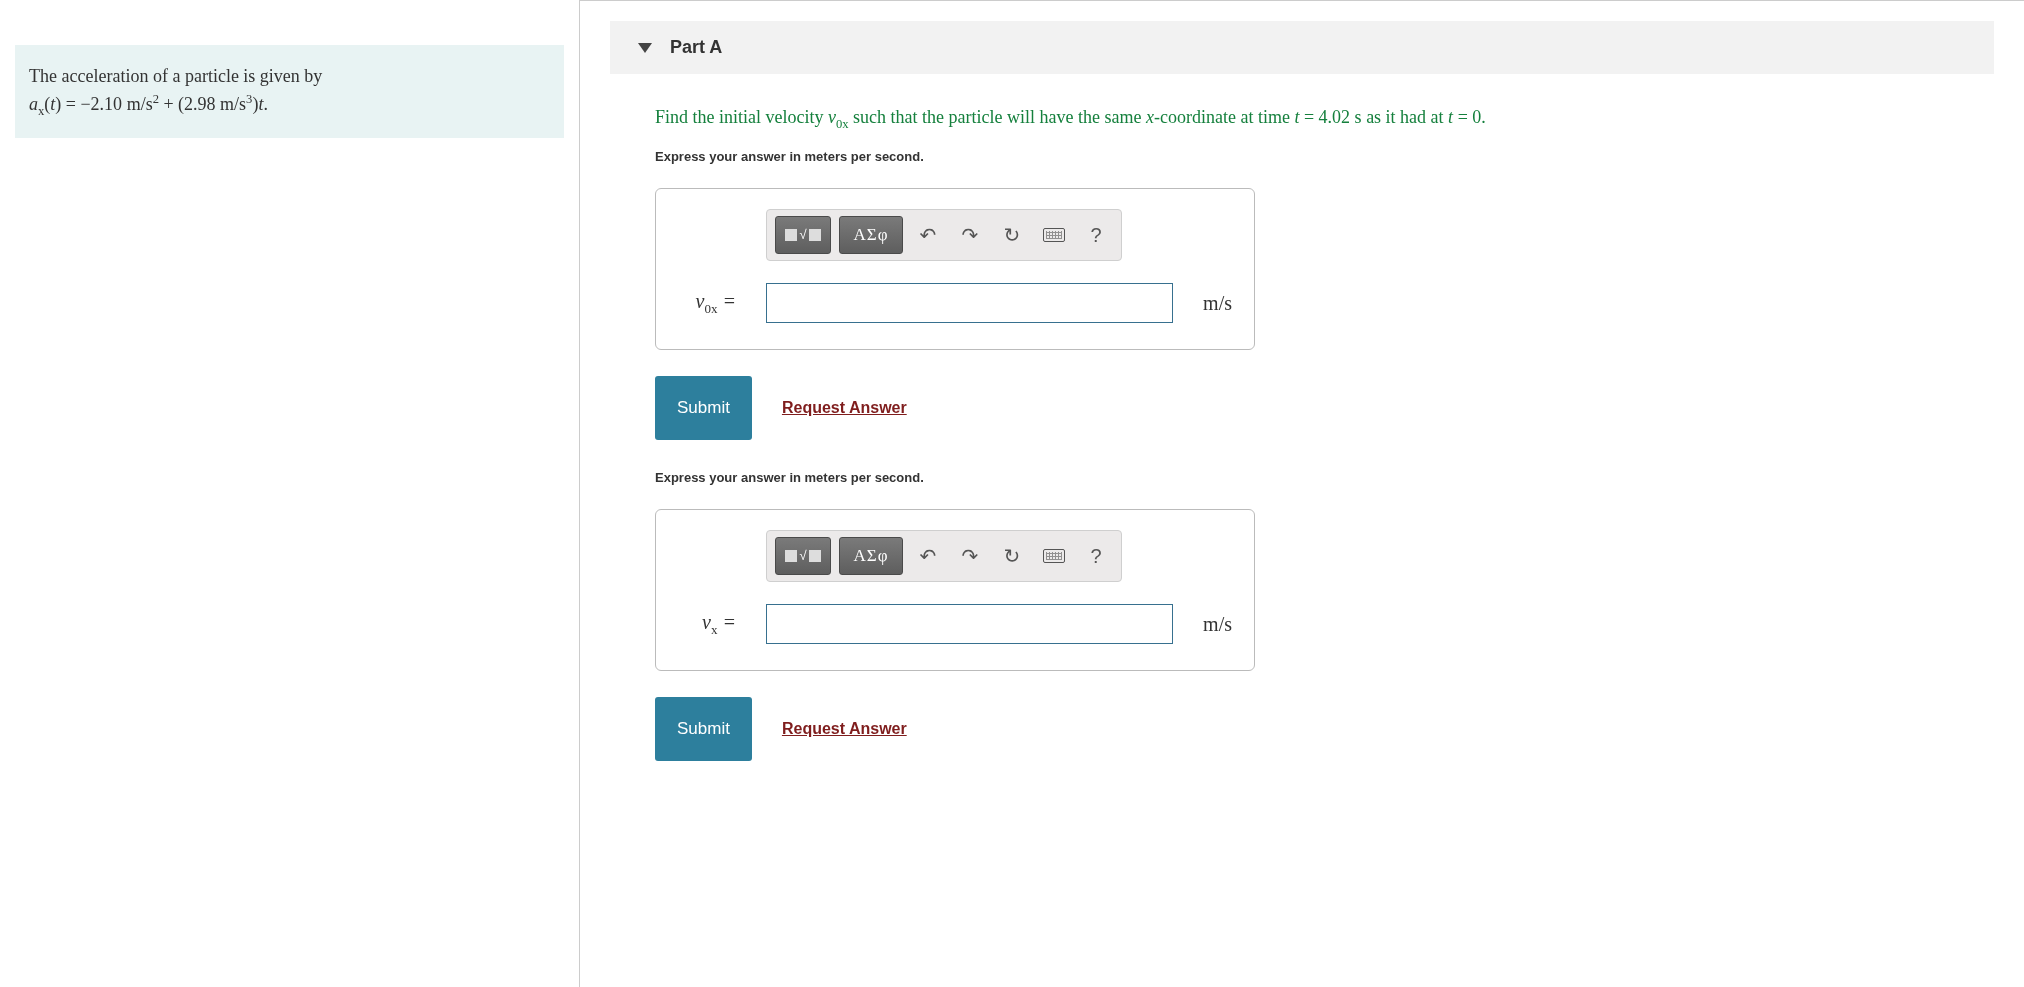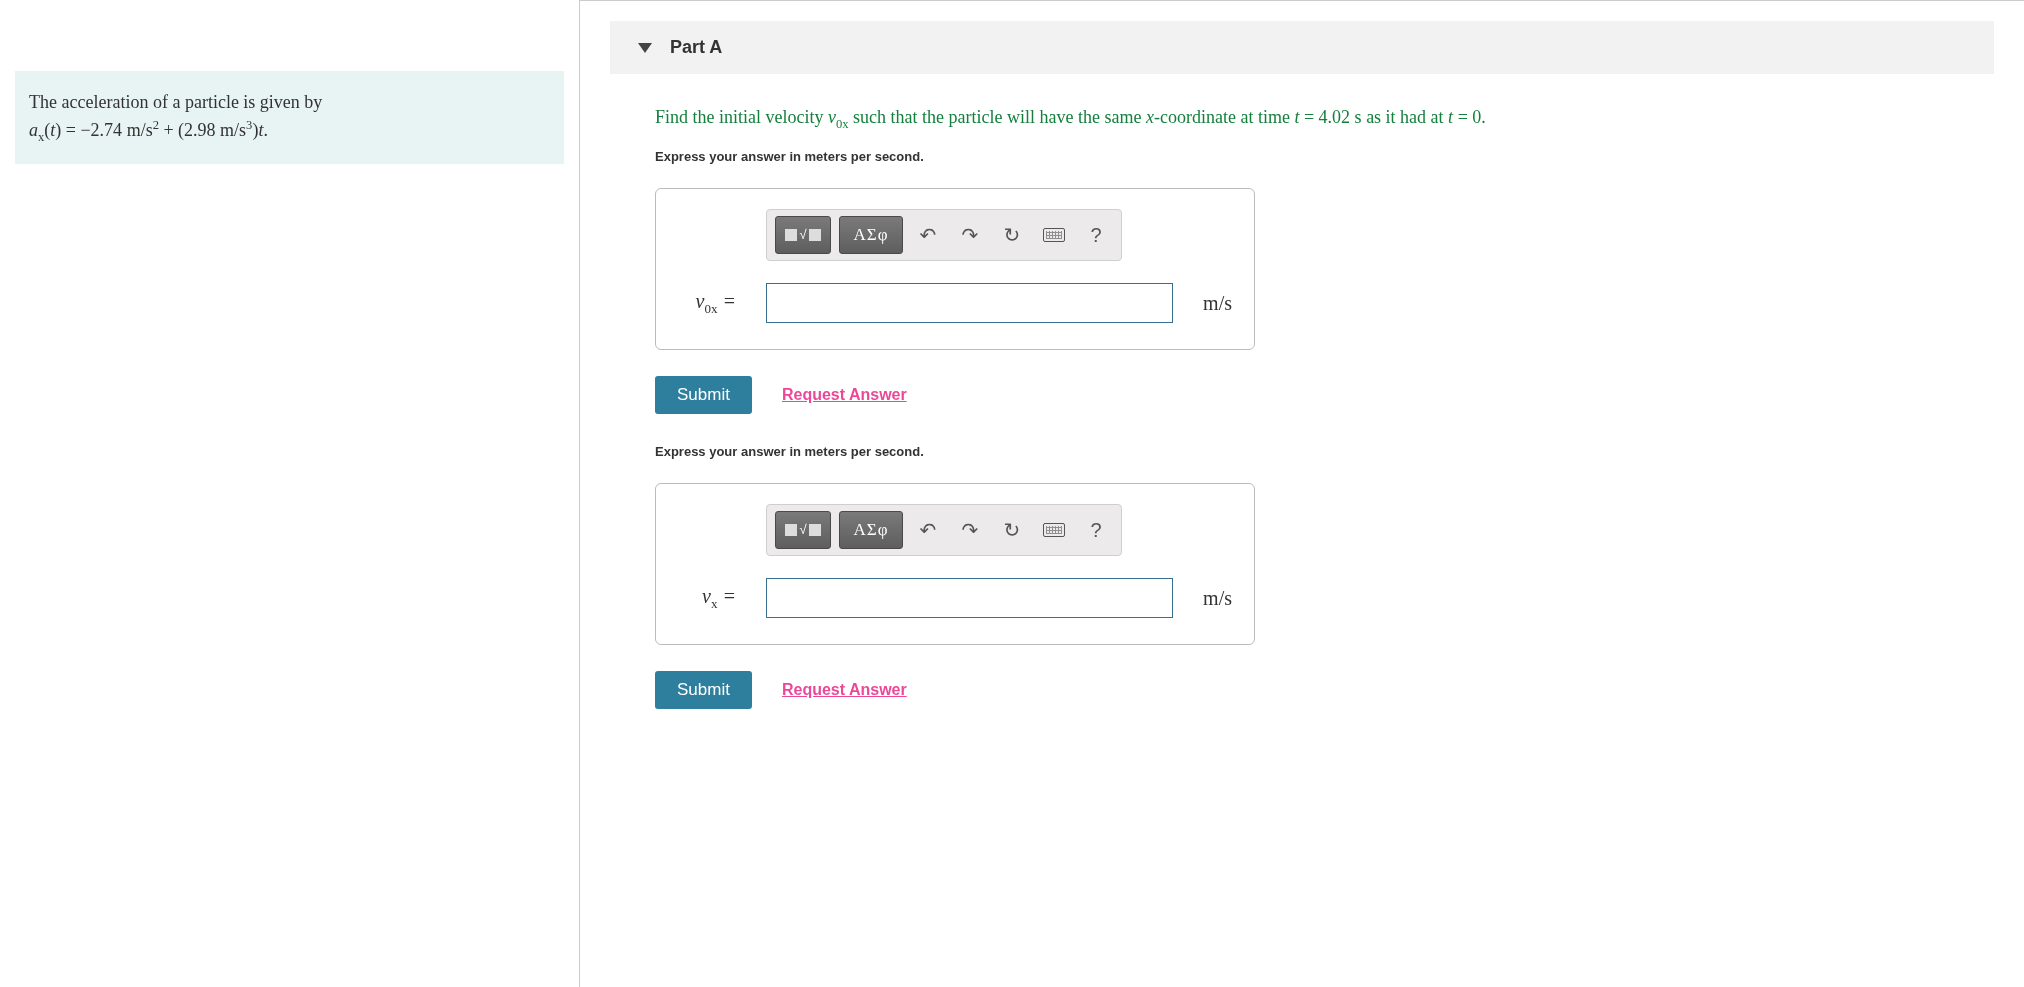--- a/index.html
+++ b/index.html
@@ -7,21 +7,21 @@
   font-family: Arial, Helvetica, sans-serif;
   font-size: 15px;
   color: #333;
   background: #fff;
   display: flex;
   width: 2024px;
   min-height: 987px;
 }
 .left-pane {
   width: 580px;
-  padding: 71px 15px 0 15px;
+  padding: 45px 15px 0 15px;
   border-right: 1px solid #ccc;
 }
 .problem-statement {
   background: #e8f3f3;
   padding: 18px 14px;
   font-size: 18px;
   color: #333;
   line-height: 1.5;
 }
 .right-pane {
@@ -141,43 +141,43 @@
 .unit {
   font-family: 'Times New Roman', serif;
   font-size: 20px;
 }
 .actions { display:flex; align-items:center; gap: 30px; }
 .submit-btn {
   background: #2d7f9d;
   color: #fff;
   border: none;
   border-radius: 3px;
-  padding: 9px 22px;
+  padding: 22px 22px;
   font-size: 17px;
   cursor: pointer;
 }
 .request-link {
-  color: #ec4899;
+  color: #7f1d1d;
   font-weight: bold;
   text-decoration: underline;
   font-size: 16px;
   cursor: pointer;
 }
 .math { font-family:'Times New Roman', serif; }
 .math i { font-style:italic; }
 .math .sup { font-size:.7em; vertical-align:super; }
 .math .subm { font-size:.7em; vertical-align:sub; }
 </style>
 </head>
 <body>
 
 <div class="left-pane">
   <div class="problem-statement math">
     <span>The acceleration of a particle is given by</span><br>
-    <i>a</i><span class="subm">x</span>(<i>t</i>) = <span>−2.74</span> <span>m/s</span><span class="sup">2</span><span> + (</span><span>2.98</span> <span>m/s</span><span class="sup">3</span><span>)</span><i>t</i><span>.</span>
+    <i>a</i><span class="subm">x</span>(<i>t</i>) = <span>−2.10</span> <span>m/s</span><span class="sup">2</span><span> + (</span><span>2.98</span> <span>m/s</span><span class="sup">3</span><span>)</span><i>t</i><span>.</span>
   </div>
 </div>
 
 <div class="right-pane">
 
   <div class="part-header">
     <div class="caret"></div>
     <div class="title">Part A</div>
   </div>
   <div class="part-body">

